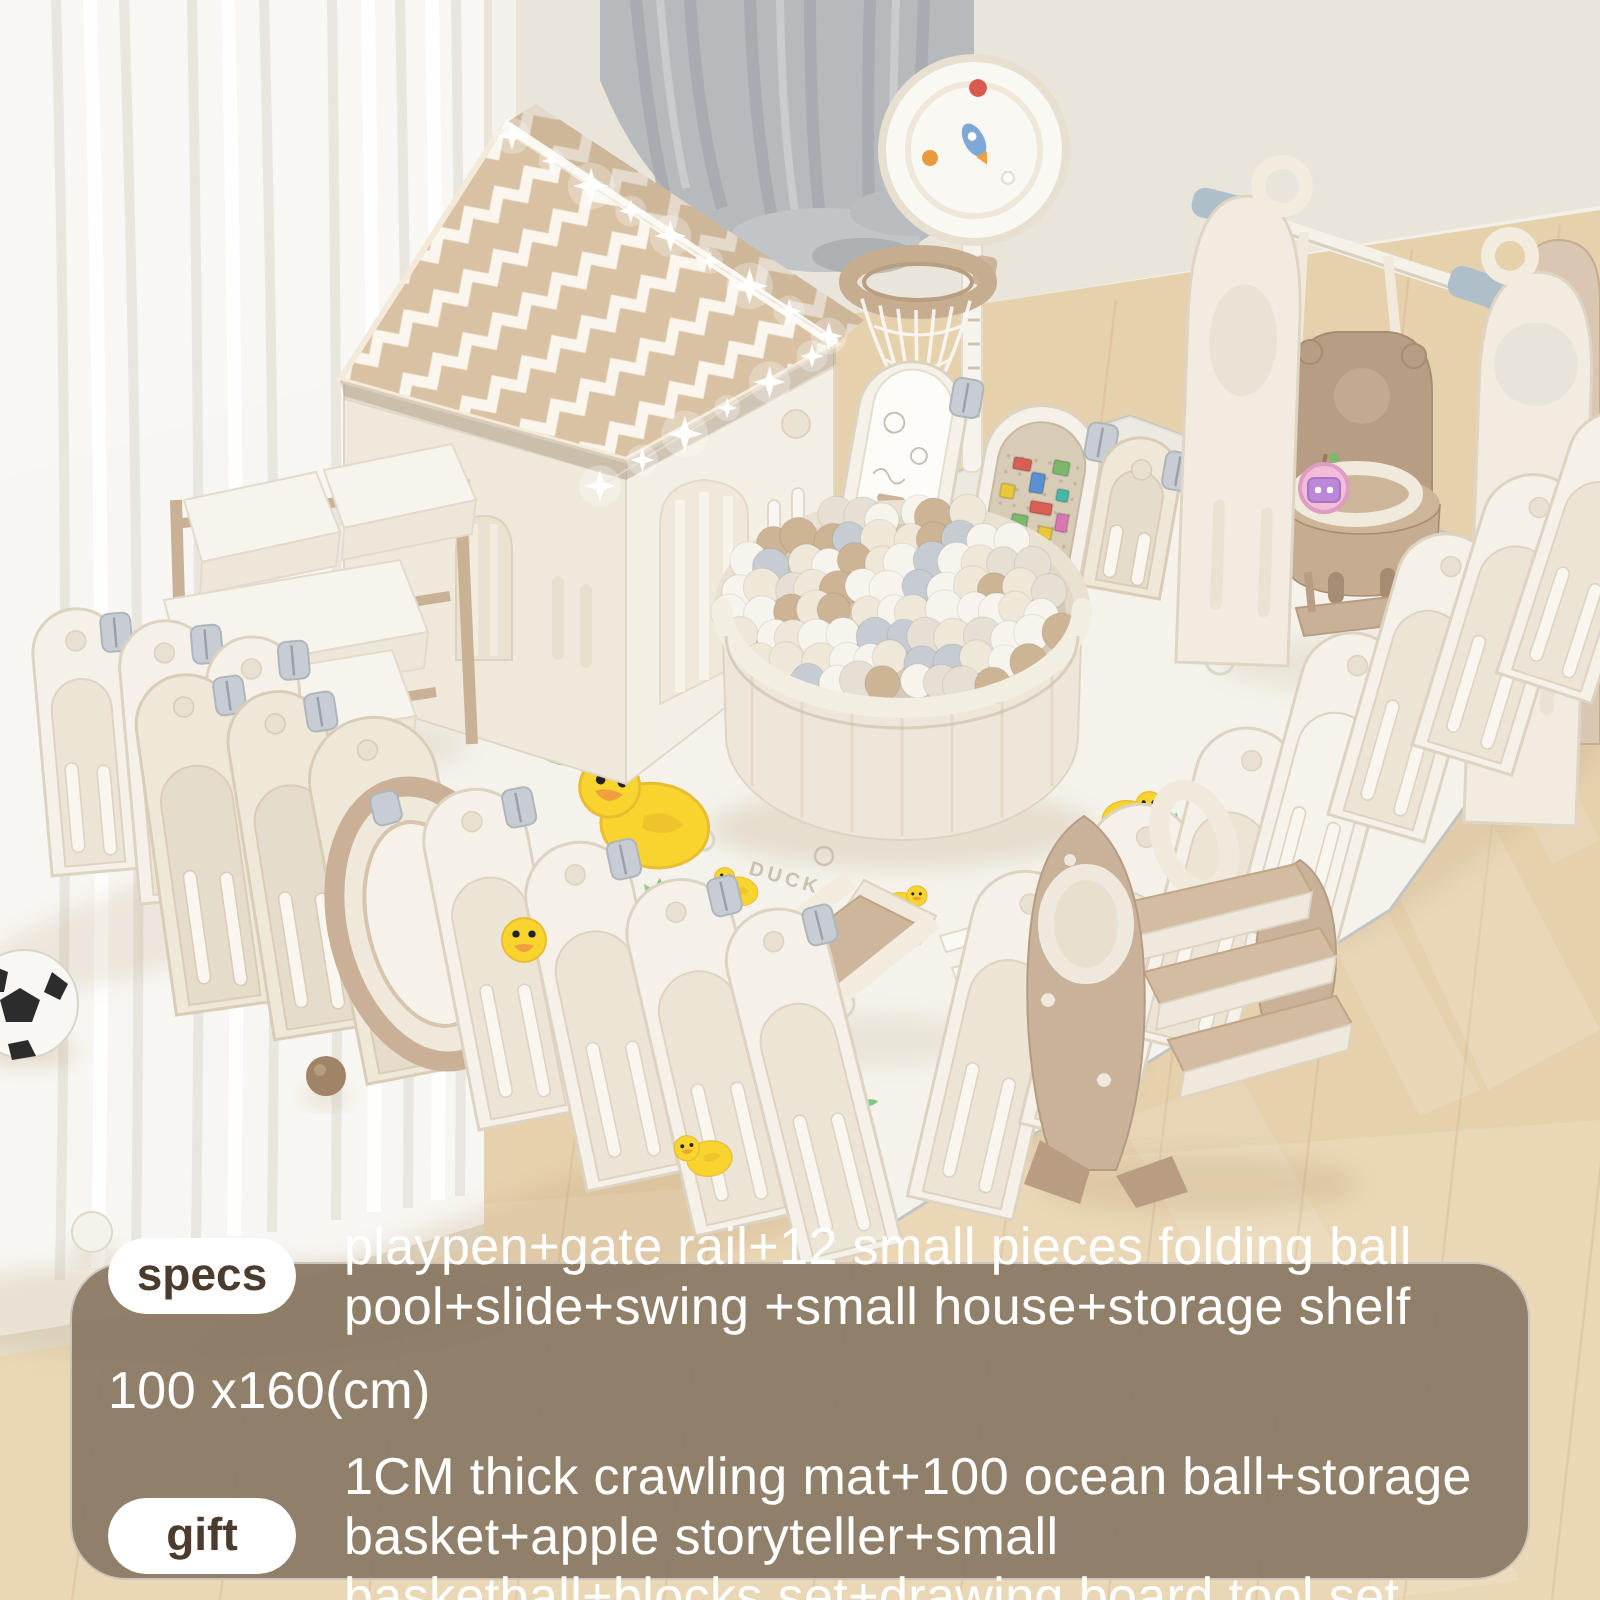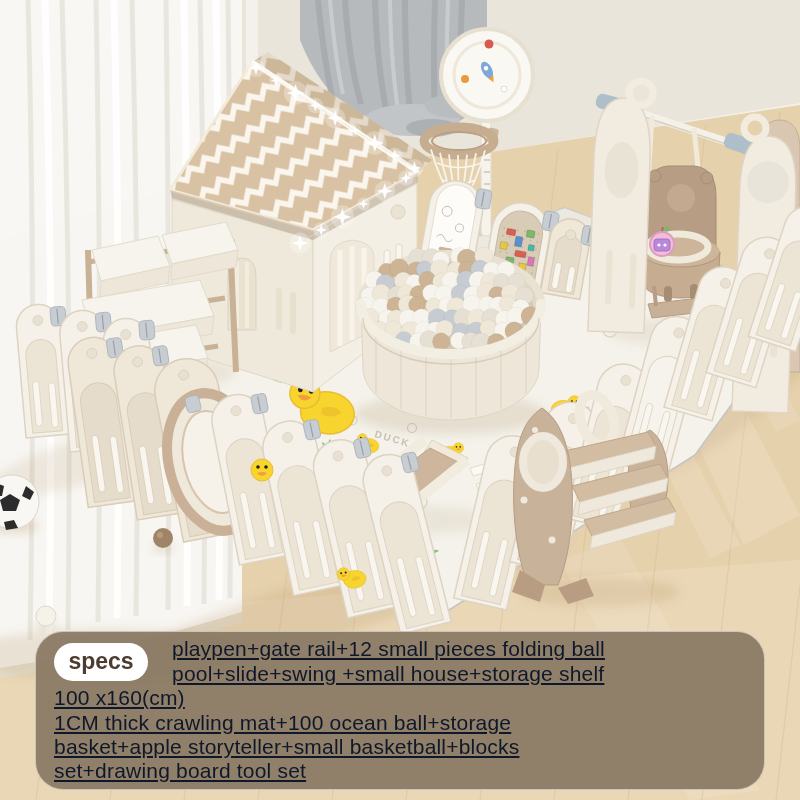--- a/index.html
+++ b/index.html
@@ -5,31 +5,31 @@
   html,body{margin:0;padding:0;}
   .stage{position:relative;width:800px;height:800px;overflow:hidden;background:#eae5db;font-family:"Liberation Sans",sans-serif;}
   .scene-svg{position:absolute;left:0;top:0;width:800px;height:800px;display:block;}
   
   .info-panel{
     position:absolute;left:35px;top:631px;width:730px;height:159px;
     background:rgba(137,121,99,0.93);
     border:1.5px solid rgba(255,255,255,0.55);
     border-radius:28px;
     box-sizing:border-box;
-    display:flex;flex-direction:column;justify-content:center;
+    display:flex;flex-direction:column;justify-content:center;gap:12px;
     padding:12px 20px 12px 18px;
   }
   .info-row{display:flex;align-items:center;gap:24px;}
   .pill{
     flex:none;width:94px;text-align:center;
     background:#ffffff;color:#4b3c2e;
     font-weight:bold;font-size:23px;line-height:1;
     padding:7px 0 8px 0;border-radius:22px;
   }
-  .info-text{color:#0f172a;font-size:21px;line-height:1.16;letter-spacing:.2px;max-width:580px;text-decoration:underline;}
+  .info-text{color:#ffffff;font-size:26px;line-height:1.16;letter-spacing:.2px;max-width:580px;}
 </style>
 </head>
 <body>
 
 <div class="stage">
 <svg class="scene-svg" viewBox="0 0 800 800">
   <defs>
     <pattern id="chev" width="36" height="26" patternUnits="userSpaceOnUse" patternTransform="rotate(-34)">
       <rect width="36" height="26" fill="#d8c2a3"></rect>
       <path d="M0,16 L9,7 L18,16 L27,7 L36,16 L36,24 L27,15 L18,24 L9,15 L0,24 Z" fill="#faf6ee"></path>
@@ -717,16 +717,17 @@
 
 <div class="info-panel">
   <div class="info-row">
     <span class="pill">specs</span>
     <div class="info-text">playpen+gate rail+12 small pieces folding ball pool+slide+swing +small house+storage shelf</div>
   </div>
   <div class="info-row">
     <div class="info-text">100 x160(cm)</div>
   </div>
   <div class="info-row">
+    <span class="pill">gift</span>
     <div class="info-text">1CM thick crawling mat+100 ocean ball+storage basket+apple storyteller+small basketball+blocks set+drawing board tool set</div>
   </div>
 </div>
 </div>
 
 </body></html>

